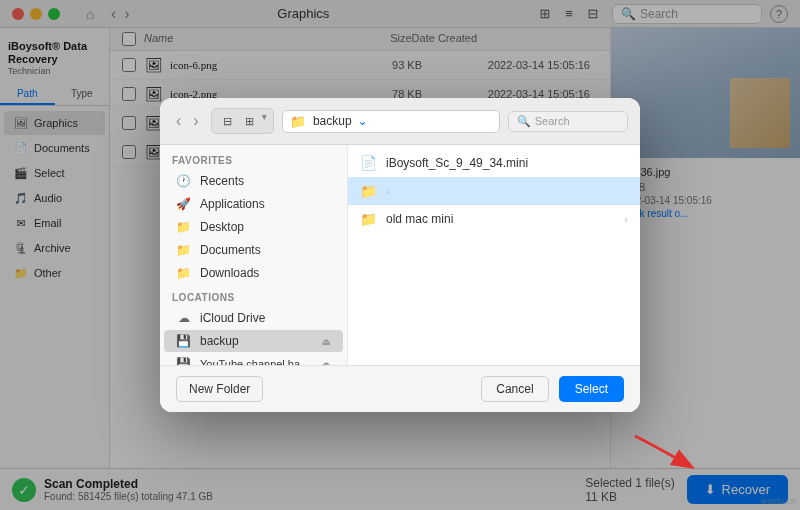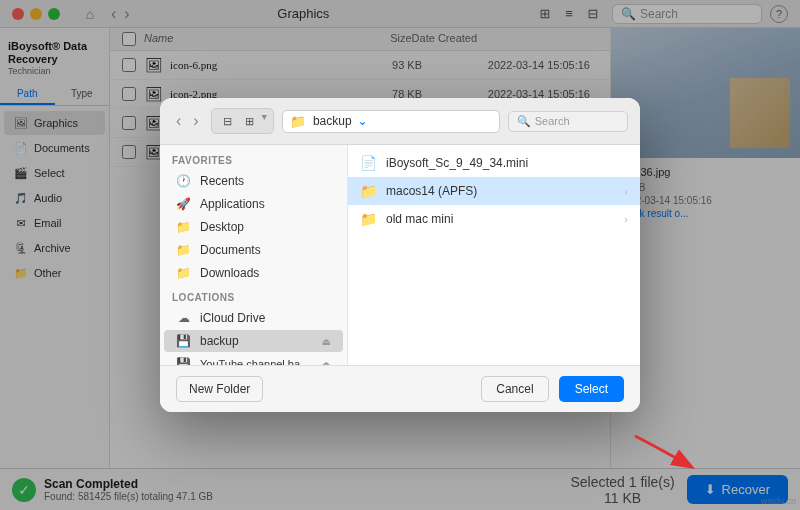--- a/index.html
+++ b/index.html
@@ -68,21 +68,21 @@
     .preview-label { font-size: 10px; color: #007aff; }
 
     
     .status-bar { height: 42px; background: #f5f5f5; border-top: 1px solid #d0d0d0; display: flex; align-items: center; padding: 0 12px; gap: 12px; flex-shrink: 0; }
     .scan-status { display: flex; align-items: center; gap: 8px; flex: 1; }
     .status-icon { width: 24px; height: 24px; background: #34c759; border-radius: 50%; display: flex; align-items: center; justify-content: center; color: white; font-size: 14px; flex-shrink: 0; }
     .status-text { }
     .status-title { font-size: 12px; font-weight: 600; color: #222; }
     .status-sub { font-size: 10px; color: #666; }
     .status-right { display: flex; align-items: center; gap: 12px; }
-    .selected-info { font-size: 14px; color: #555; text-align: center; }
+    .selected-info { font-size: 12px; color: #555; text-align: left; }
     .recover-btn { background: #007aff; color: white; border: none; border-radius: 6px; padding: 7px 18px; font-size: 13px; font-weight: 500; cursor: pointer; display: flex; align-items: center; gap: 6px; }
 
     
     .dialog-overlay { position: absolute; top: 0; left: 0; right: 0; bottom: 0; background: rgba(0,0,0,0.3); display: flex; align-items: center; justify-content: center; z-index: 100; }
     .save-dialog { background: white; border-radius: 12px; width: 480px; box-shadow: 0 20px 60px rgba(0,0,0,0.4); overflow: hidden; }
     .dialog-toolbar { background: #ececec; padding: 10px 12px; display: flex; align-items: center; gap: 8px; border-bottom: 1px solid #d8d8d8; }
     .dialog-nav { display: flex; gap: 4px; }
     .dialog-nav-btn { font-size: 16px; color: #888; cursor: pointer; padding: 0 4px; background: none; border: none; }
     .dialog-view-toggle { background: #e0e0e0; border: 1px solid #ccc; border-radius: 5px; padding: 2px 6px; font-size: 11px; color: #555; display: flex; gap: 2px; cursor: pointer; }
     .dialog-view-icon { width: 20px; height: 20px; display: flex; align-items: center; justify-content: center; font-size: 11px; }
@@ -341,21 +341,20 @@
         </div>
       </div>
 
       <div class="dialog-file-list">
         <div class="dialog-file-row">
           <div class="dialog-file-icon">📄</div>
           <span class="dialog-file-name">iBoysoft_Sc_9_49_34.mini</span>
         </div>
         <div class="dialog-file-row selected">
           <div class="dialog-file-icon">📁</div>
-          <span class="dialog-file-name">macos14 (APFS)</span>
           <span class="dialog-file-chevron">›</span>
         </div>
         <div class="dialog-file-row">
           <div class="dialog-file-icon">📁</div>
           <span class="dialog-file-name">old mac mini</span>
           <span class="dialog-file-chevron">›</span>
         </div>
       </div>
 
     </div>

